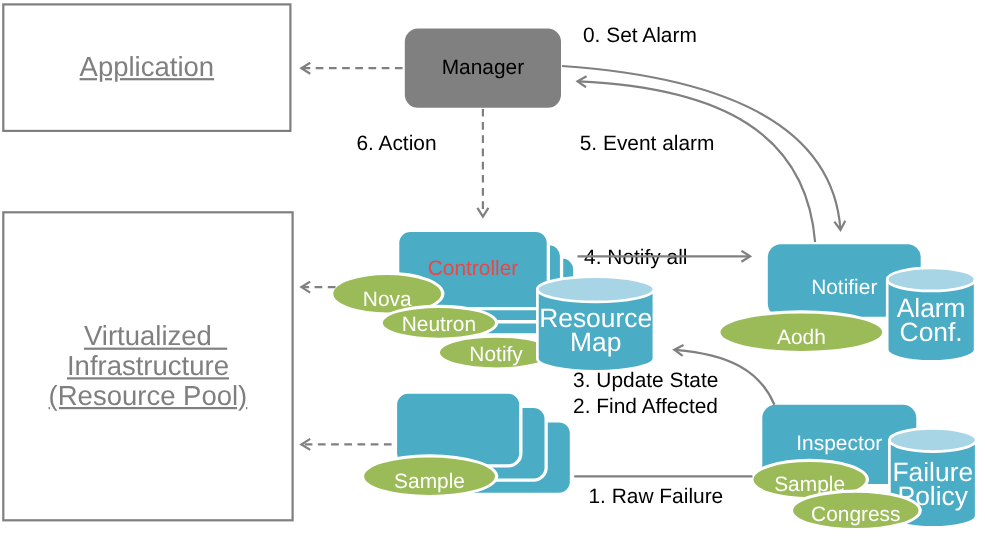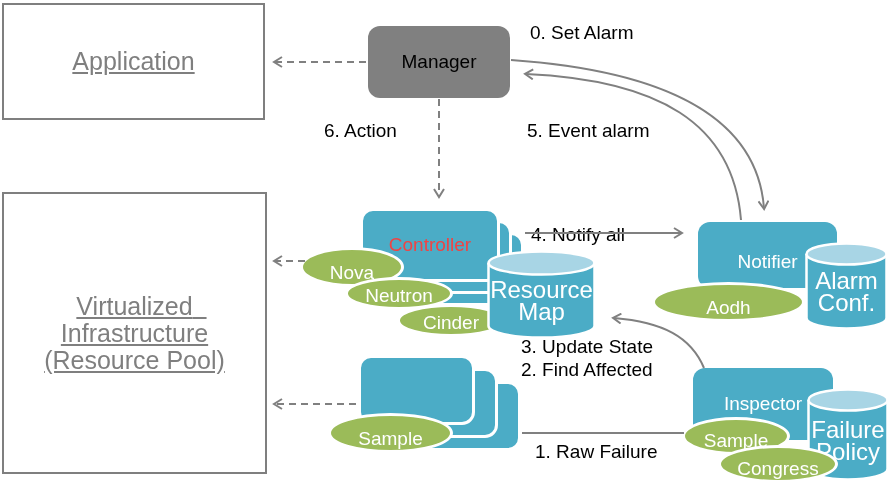--- a/index.html
+++ b/index.html
@@ -115,21 +115,21 @@
 Policy</div>
   </div>
 
   <div class="gellipse" style="left:300px; top:247px; width:104px; height:40px;">
     <span>Nova</span>
   </div>
   <div class="gellipse" style="left:345px; top:277px; width:108px; height:33px;">
     <span>Neutron</span>
   </div>
   <div class="gellipse" style="left:397px; top:304px; width:108px; height:33px;">
-    <span>Cinder</span>
+    <span>Notify</span>
   </div>
   <div class="gellipse" style="left:652px; top:282px; width:153px; height:40px;">
     <span>Aodh</span>
   </div>
   <div class="gellipse" style="left:328px; top:413px; width:125px; height:40px;">
     <span>Sample</span>
   </div>
   <div class="gellipse" style="left:682px; top:417px; width:108px; height:38px;">
     <span>Sample</span>
   </div>

